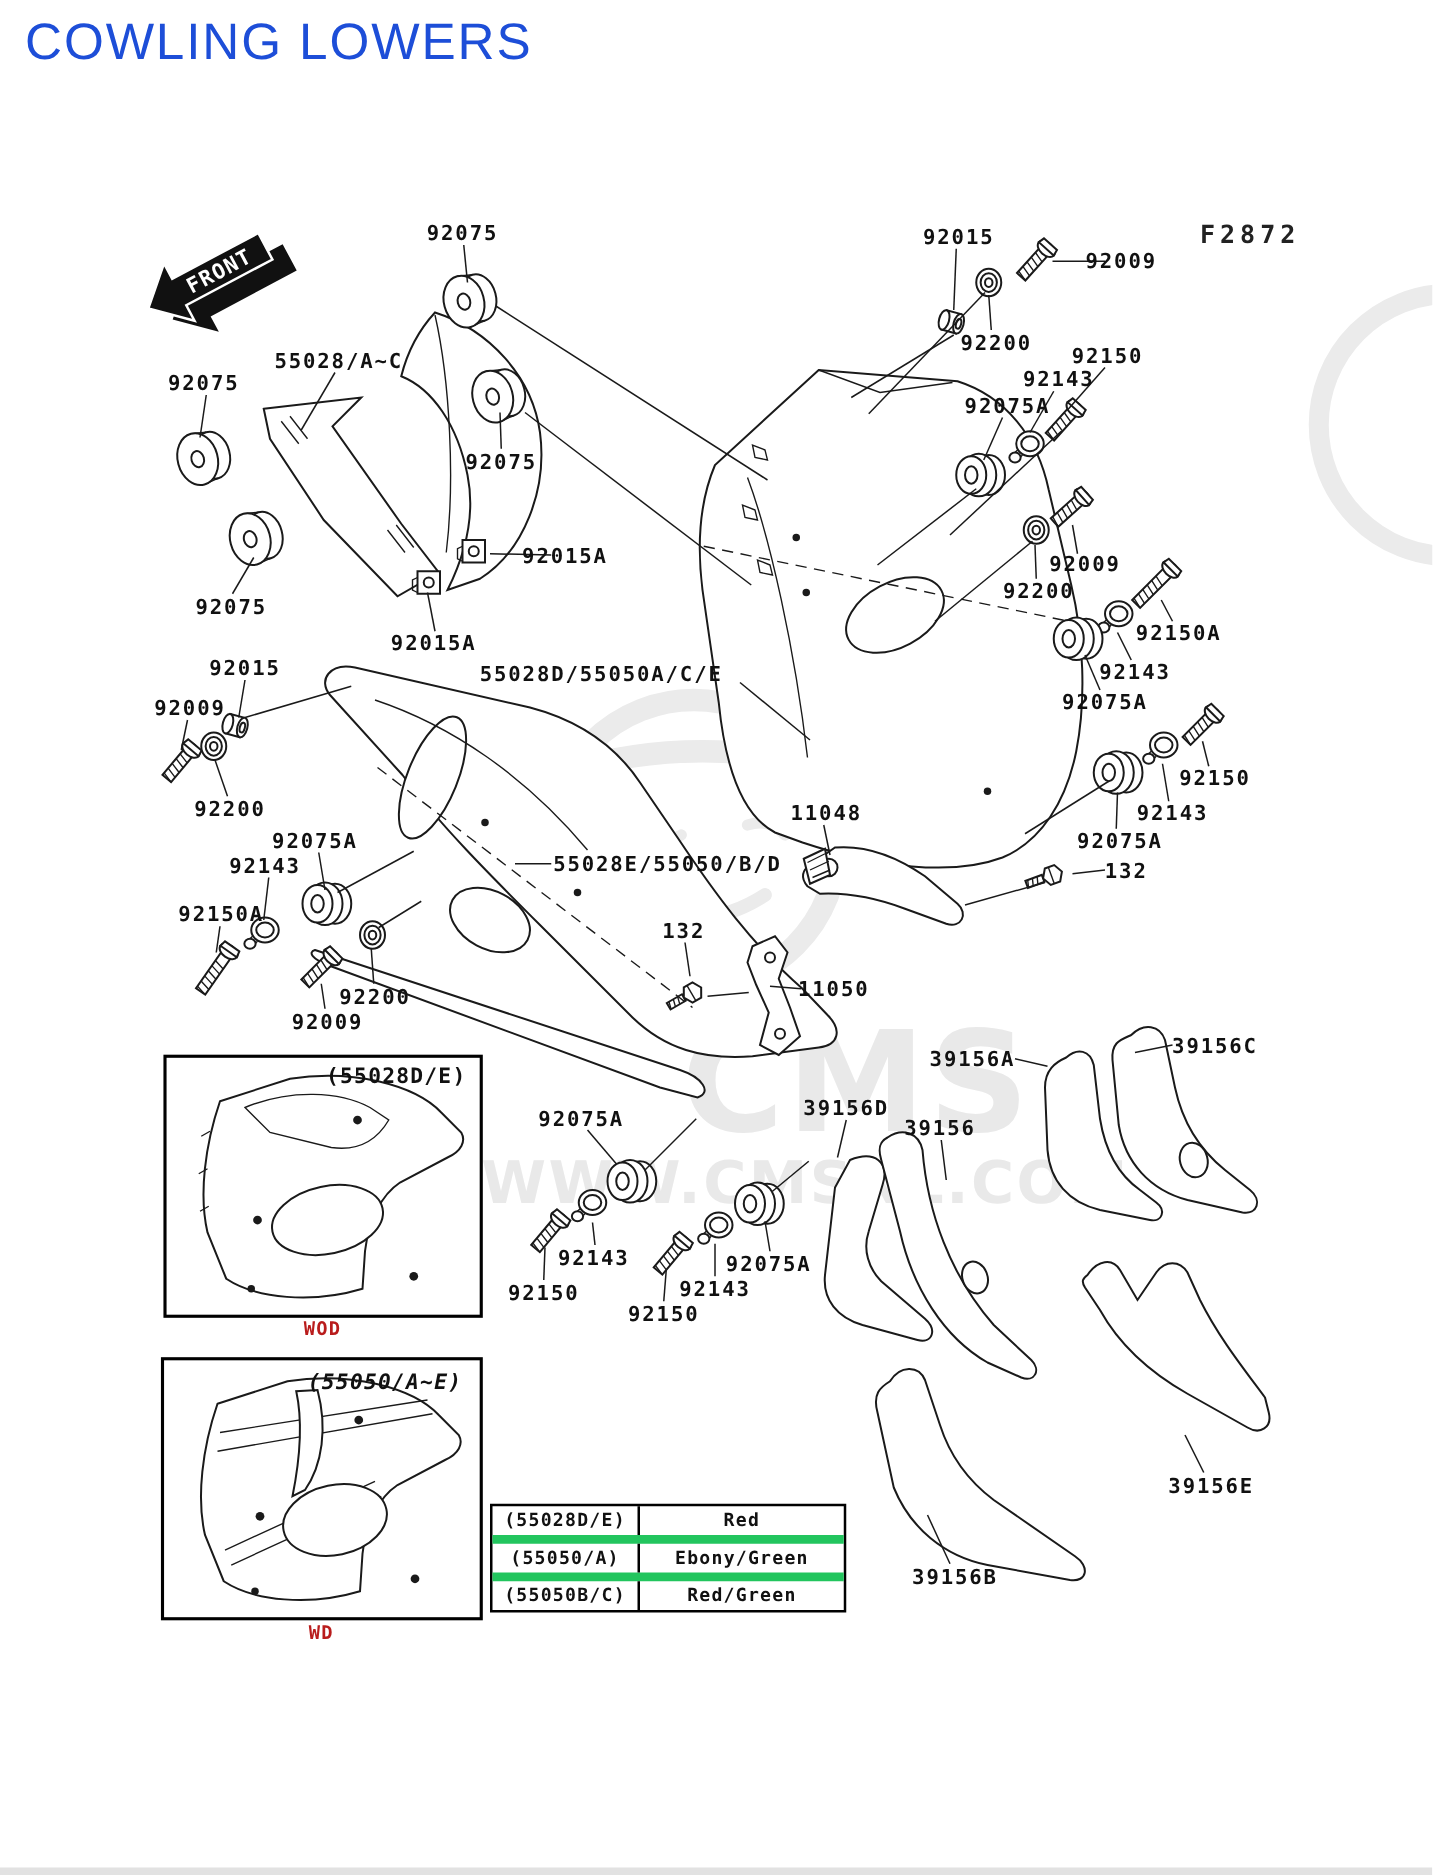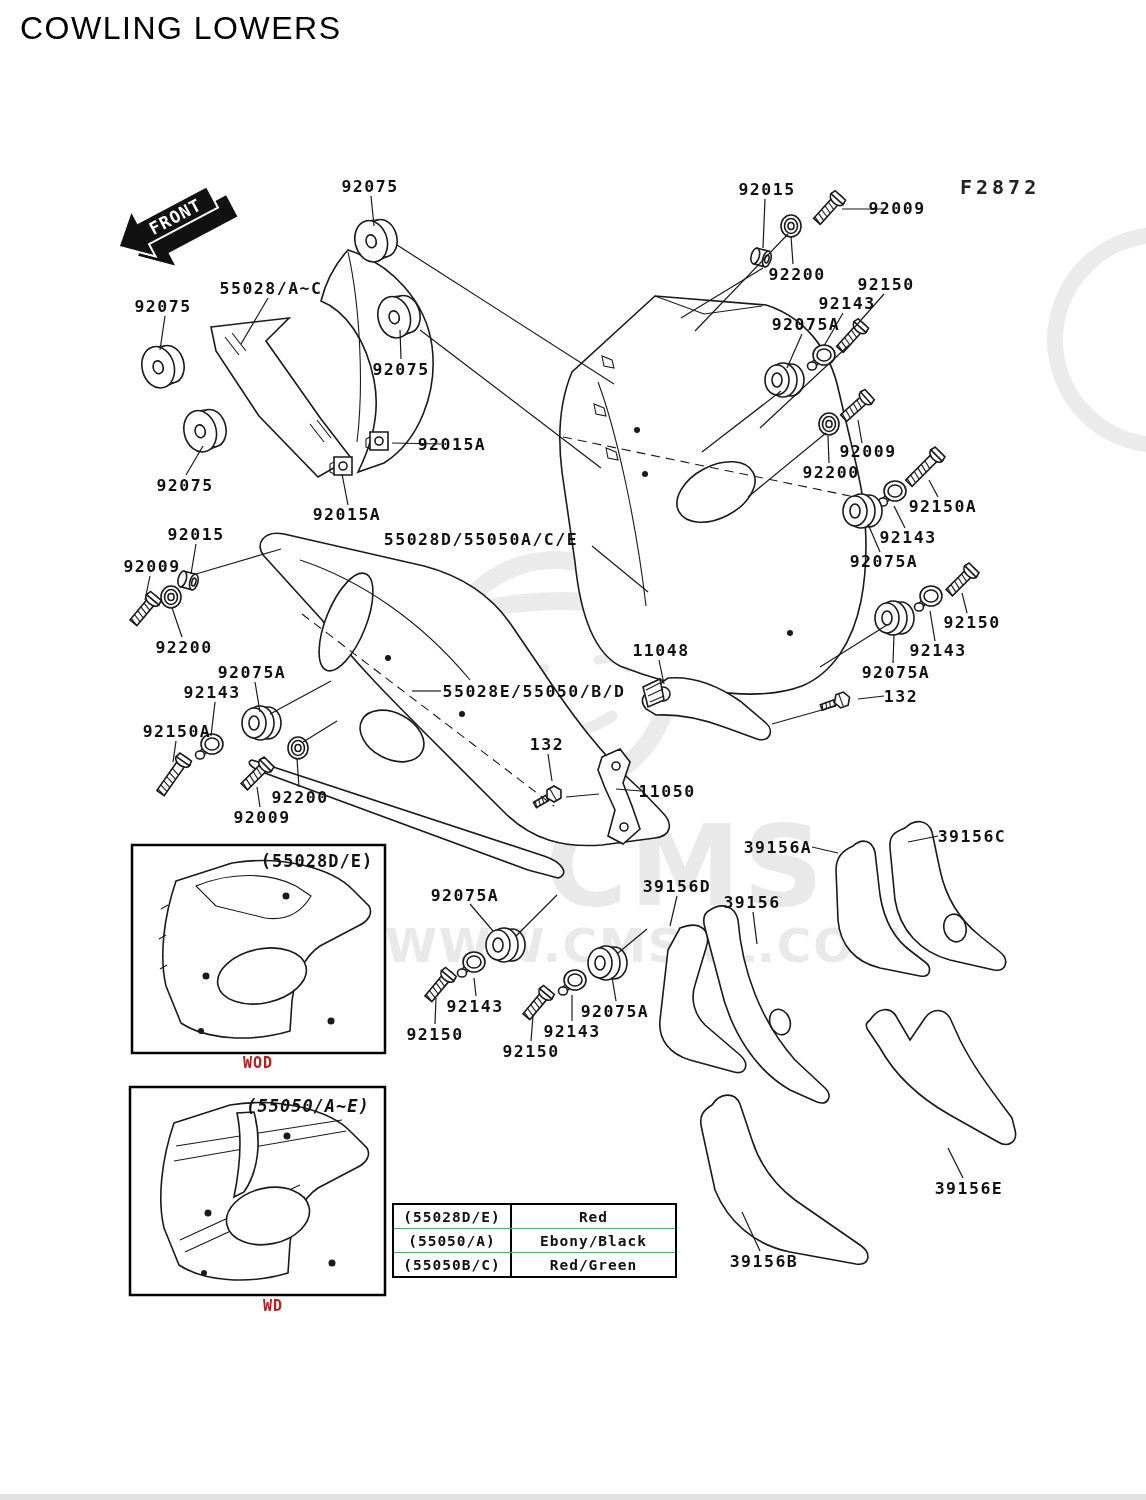--- a/index.html
+++ b/index.html
@@ -1,19 +1,19 @@
 <!DOCTYPE html>
 <html><head>
 <meta charset="utf-8">
 <style>
   html,body{margin:0;padding:0;background:#fff;}
   .canvas{position:relative;width:1146px;height:1500px;background:#ffffff;overflow:hidden;
           font-family:"DejaVu Sans Mono",monospace;}
   .title{position:absolute;left:20px;top:10px;font-family:"Liberation Sans",sans-serif;
-         font-size:32px;color:#000000;letter-spacing:1.5px;white-space:nowrap;}
+         font-size:41px;color:#1d4ed8;letter-spacing:1.5px;white-space:nowrap;}
   .figcode{position:absolute;left:960px;top:175px;font-size:20px;font-weight:bold;
            letter-spacing:4px;color:#222;}
   .caption{position:absolute;transform:translate(-50%,-50%);font-size:17px;font-weight:bold;
            letter-spacing:1px;color:#111;white-space:nowrap;}
   .footnote{position:absolute;transform:translate(-50%,-50%);font-size:15px;font-weight:bold;
            letter-spacing:1px;color:#b91c1c;white-space:nowrap;}
   .footer{position:absolute;left:0;top:1434px;width:100%;text-align:center;
           font-family:"Liberation Sans",sans-serif;font-size:44px;color:#c9151a;}
   .botbar{position:absolute;left:0;top:1494px;width:100%;height:6px;background:#e2e2e2;}
   .wmwrap{position:absolute;left:0;top:0;}
@@ -22,21 +22,21 @@
   .part{fill:#ffffff;stroke:#1a1a1a;stroke-width:1.6;}
   .thin{fill:none;stroke:#1a1a1a;stroke-width:1.1;}
   .dot{fill:#1a1a1a;stroke:none;}
   .leader{stroke:#1a1a1a;stroke-width:1.2;}
   .dashedln{stroke:#1a1a1a;stroke-width:1.1;stroke-dasharray:9 6;fill:none;}
   text.plabel{font-family:"DejaVu Sans Mono",monospace;font-size:16.5px;font-weight:bold;
               letter-spacing:1.5px;fill:#111;}
   .frontarrow{position:absolute;left:112px;top:182px;width:130px;height:110px;}
   .ftext{fill:#fff;font-family:"DejaVu Sans Mono",monospace;font-size:17px;font-weight:bold;letter-spacing:1px;}
   #color-table{position:absolute;left:392px;top:1203px;width:281px;border:2.5px solid #000;background:#fff;}
-  .trow{display:flex;height:23px;border-top:1px solid #22c55e;}
+  .trow{display:flex;height:23px;border-top:7px solid #22c55e;}
   .trow:first-child{border-top:none;}
   .tcell{display:flex;align-items:center;justify-content:center;font-size:14.5px;
          font-weight:bold;letter-spacing:1px;color:#111;}
   .tkey{width:116px;border-right:2px solid #000;}
   .tval{flex:1;}
 </style>
 </head>
 <body>
 
 <div class="canvas">
@@ -360,30 +360,30 @@
         <polygon points="13,47 41,21 41,35 119,35 119,59 41,59 41,73" fill="#111" transform="translate(6,8)"></polygon>
         <polygon points="6,38 34,12 34,26 112,26 112,50 34,50 34,64" fill="#111" stroke="#fff" stroke-width="2"></polygon>
         <text x="42" y="44" class="ftext">FRONT</text>
       </g>
     </svg>
   </div>
 
   <div class="caption" style="left:317px;top:861px;">(55028D/E)</div>
   <div class="footnote" style="left:258px;top:1063px;">WOD</div>
   <div class="caption" style="left:308px;top:1106px;font-style:italic;">(55050/A~E)</div>
-  <div class="footnote" style="left:257px;top:1306px;margin-left:16px;">WD</div>
+  <div class="footnote" style="left:257px;top:1306px;">WD</div>
 
   <div id="color-table">
       <div class="trow">
         <div class="tcell tkey">(55028D/E)</div>
         <div class="tcell tval">Red</div>
       </div>
       <div class="trow">
         <div class="tcell tkey">(55050/A)</div>
-        <div class="tcell tval">Ebony/Black</div>
+        <div class="tcell tval">Ebony/Green</div>
       </div>
       <div class="trow">
         <div class="tcell tkey">(55050B/C)</div>
         <div class="tcell tval">Red/Green</div>
       </div>
     </div>
 
   <div class="botbar"></div>
 </div>
 

